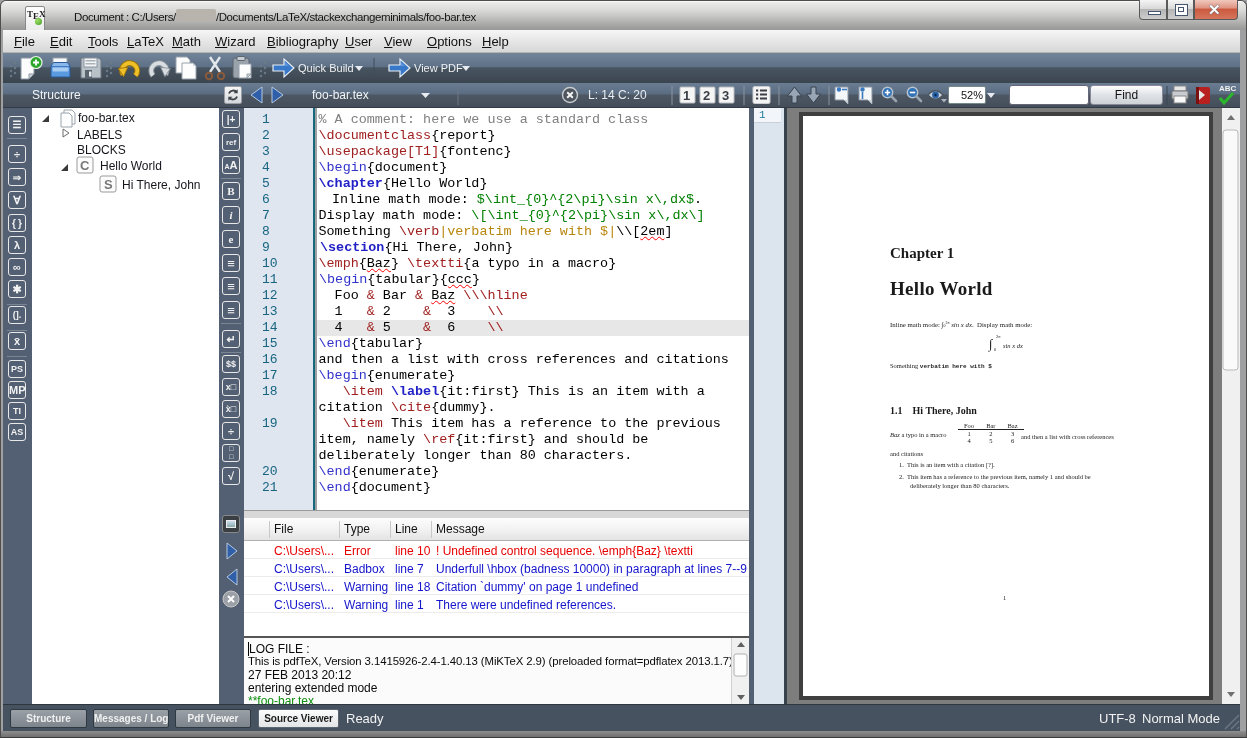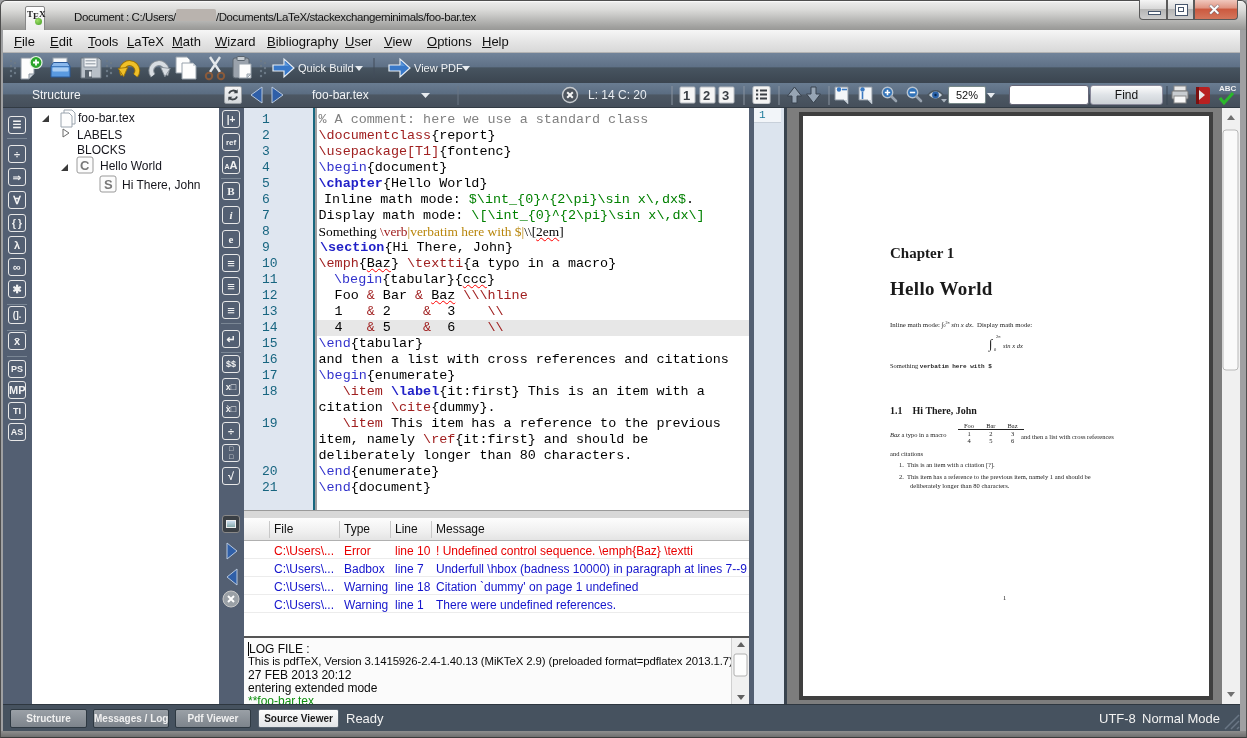--- a/index.html
+++ b/index.html
@@ -258,21 +258,21 @@
   <circle cx="7.5" cy="7" r="3.4" fill="#2a62a8"></circle>
   <circle cx="7.5" cy="7" r="1.2" fill="#0a2a50"></circle>
   <path d="M13 11 l6 0 l-3 3.5 z" fill="#aab4be"></path>
  </g>
 </svg>
 <span style="position:absolute;left:309px;top:5px;font-size:12px;color:#f2f4f6;">foo-bar.tex</span>
 <span style="position:absolute;left:585px;top:5px;font-size:12px;color:#e8ecf0;">L: 14 C: 20</span>
 <span style="position:absolute;left:680px;top:5px;font-size:13px;font-weight:bold;color:#3a3f45;">1</span>
 <span style="position:absolute;left:700px;top:5px;font-size:13px;font-weight:bold;color:#3a3f45;">2</span>
 <span style="position:absolute;left:719px;top:5px;font-size:13px;font-weight:bold;color:#3a3f45;">3</span>
-<div style="position:absolute;left:945px;top:3px;width:38px;height:18px;background:#fff;border:1px solid #788;border-radius:2px;font-size:11px;color:#111;text-align:center;line-height:17px;">52%</div>
+<div style="position:absolute;left:945px;top:3px;width:38px;height:18px;background:#fff;border:1px solid #788;border-radius:2px;font-size:11px;color:#111;text-align:left;line-height:17px;padding-left:12px;">52%</div>
 <svg width="12" height="25" style="position:absolute;left:982px;top:0;">
       <path d="M2 10 l8 0 l-4 5 z" fill="#e8ecf0"></path>
     </svg>
 <div style="position:absolute;left:1006px;top:2px;width:80px;height:20px;background:#fff;border:1px solid #667;border-radius:3px;"></div>
 <div style="position:absolute;left:1087px;top:2px;width:73px;height:20px;background:linear-gradient(#fdfdfd,#dfe3e7 50%,#cdd2d7);border:1px solid #889;border-radius:3px;font-size:12px;color:#111;text-align:center;line-height:19px;">Find</div>
 <svg width="80" height="25" style="position:absolute;left:1163px;top:0;">
  <line x1="1" y1="3" x2="1" y2="22" stroke="#3a4654"></line>
  <g transform="translate(6,3)">
   <rect x="2" y="0" width="12" height="5" fill="#e8e8e8" stroke="#888"></rect>
   <rect x="0" y="5" width="16" height="8" rx="1" fill="#c8ccd0" stroke="#777"></rect>
@@ -382,26 +382,26 @@
 <span class="gnum" style="top:356px;">20</span>
 <span class="gnum" style="top:372px;">21</span>
 </div>
 <div class="abs" id="editor">
 <div style="position:absolute;left:0;top:212px;width:432px;height:16px;background:#e7e7e7;"></div>
 <div class="crow" style="top:20px;padding-left:1.5px;"><span class="red">\documentclass</span>{report}</div>
 <div class="crow" style="top:4px;padding-left:1.5px;"><span class="cmt">% A comment: here we use a standard class</span></div>
 <div class="crow" style="top:36px;padding-left:1.5px;"><span class="red">\usepackage[T1]</span>{fontenc}</div>
 <div class="crow" style="top:52px;padding-left:1.5px;"><span class="blu">\begin</span>{document}</div>
 <div class="crow" style="top:68px;padding-left:1.5px;"><span class="bblu">\chapter</span>{Hello World}</div>
-<div class="crow" style="top:84px;padding-left:7px;">Inline math mode: <span class="grn">$\int_{0}^{2\pi}\sin x\,dx$</span>.</div>
+<div class="crow" style="top:84px;padding-left:15px;">Inline math mode: <span class="grn">$\int_{0}^{2\pi}\sin x\,dx$</span>.</div>
 <div class="crow" style="top:100px;padding-left:1.5px;">Display math mode: <span class="grn">\[\int_{0}^{2\pi}\sin x\,dx\]</span></div>
-<div class="crow" style="top:116px;padding-left:1.5px;font-family:Liberation Serif, serif;">Something <span class="red">\verb</span><span class="olv">|verbatim here with $|</span>\\[<span class="wavy">2em</span>]</div>
+<div class="crow" style="top:116px;padding-left:1.5px;">Something <span class="red">\verb</span><span class="olv">|verbatim here with $|</span>\\[<span class="wavy">2em</span>]</div>
 <div class="crow" style="top:132px;padding-left:3px;"><span class="bblu">\section</span>{Hi There, John}</div>
 <div class="crow" style="top:148px;padding-left:1.5px;"><span class="red">\emph</span>{<span class="wavy">Baz</span>} <span class="red">\textti</span>{a typo in a macro}</div>
-<div class="crow" style="top:164px;padding-left:17px;"><span class="blu">\begin</span>{tabular}{<span class="wavy">ccc</span>}</div>
+<div class="crow" style="top:164px;padding-left:2px;"><span class="blu">\begin</span>{tabular}{<span class="wavy">ccc</span>}</div>
 <div class="crow" style="top:180px;padding-left:1.5px;">  Foo <span class="red">&amp;</span> Bar <span class="red">&amp;</span> <span class="wavy">Baz</span> <span class="red">\\\hline</span></div>
 <div class="crow" style="top:196px;padding-left:1.5px;">  1   <span class="red">&amp;</span> 2    <span class="red">&amp;</span>  3    <span class="red">\\</span></div>
 <div class="crow" style="top:212px;padding-left:1.5px;">  4   <span class="red">&amp;</span> 5    <span class="red">&amp;</span>  6    <span class="red">\\</span></div>
 <div class="crow" style="top:228px;padding-left:1.5px;"><span class="blu">\end</span>{tabular}</div>
 <div class="crow" style="top:244px;padding-left:1.5px;">and then a list with cross references and citations</div>
 <div class="crow" style="top:260px;padding-left:1.5px;"><span class="blu">\begin</span>{enumerate}</div>
 <div class="crow" style="top:276px;padding-left:1.5px;">   <span class="red">\item</span> <span class="bblu">\label</span>{it:first} This is an item with a</div>
 <div class="crow" style="top:308px;padding-left:1.5px;">   <span class="red">\item</span> This item has a reference to the previous</div>
 <div class="crow" style="top:292px;padding-left:1.5px;">citation <span class="red">\cite</span>{dummy}.</div>
 <div class="crow" style="top:324px;padding-left:1.5px;">item, namely <span class="red">\ref</span>{it:first} and should be</div>

